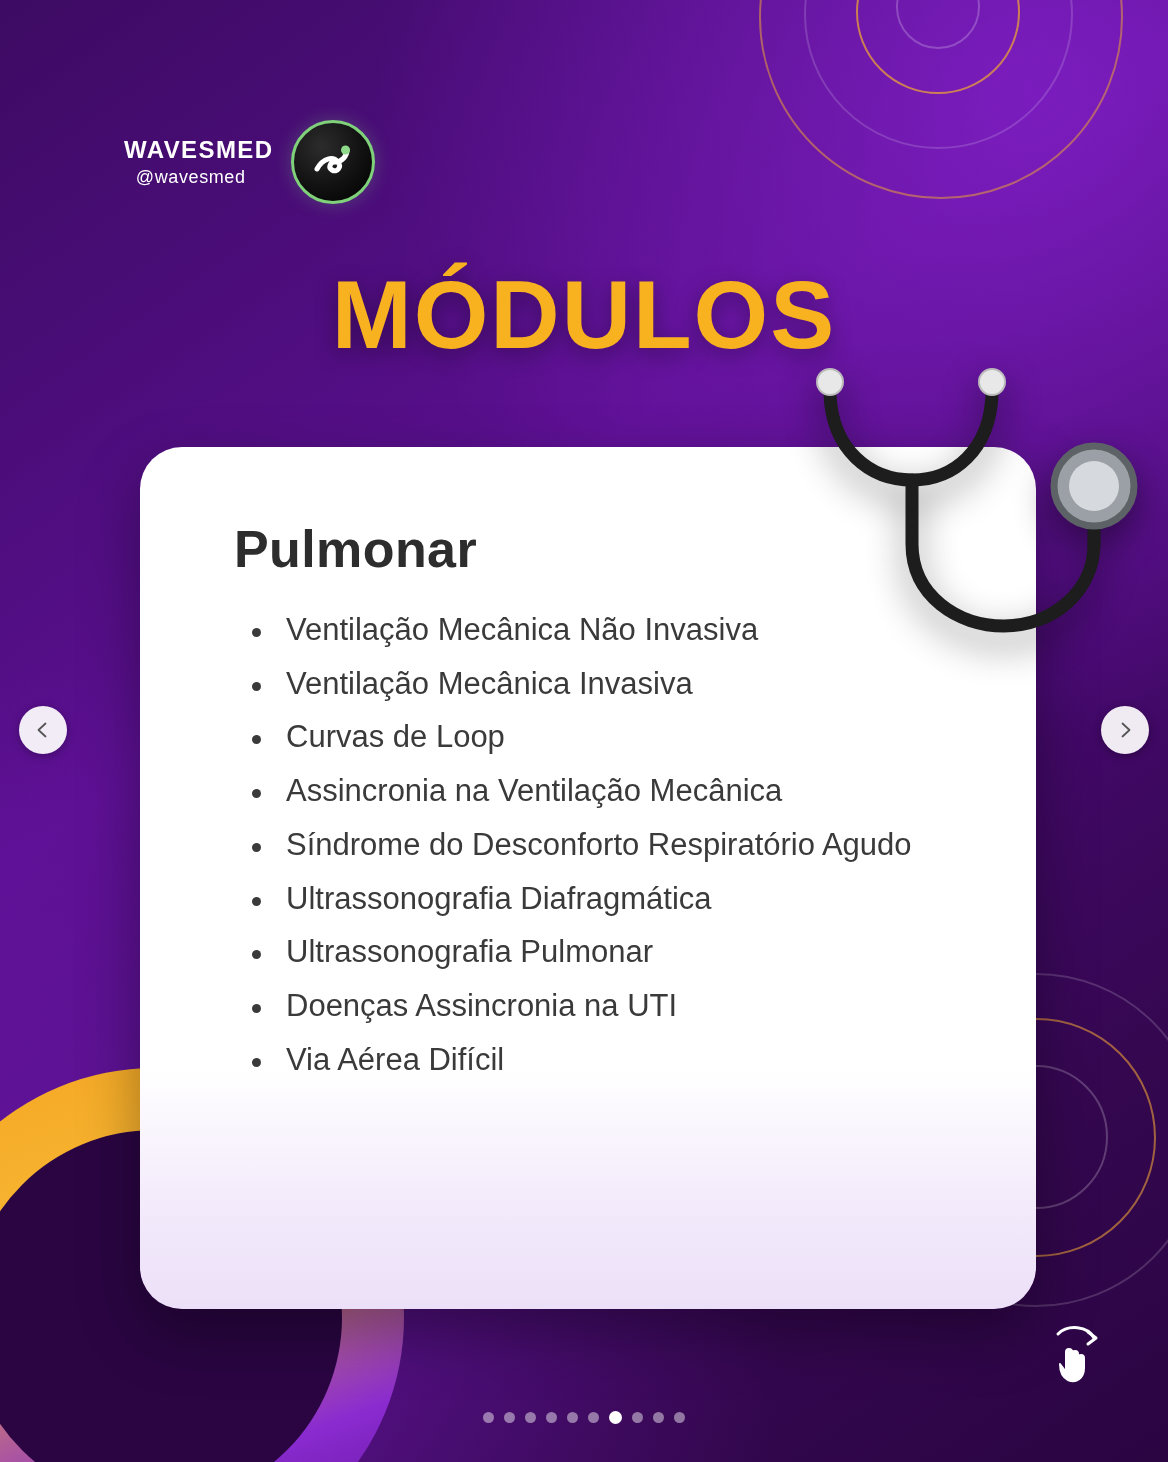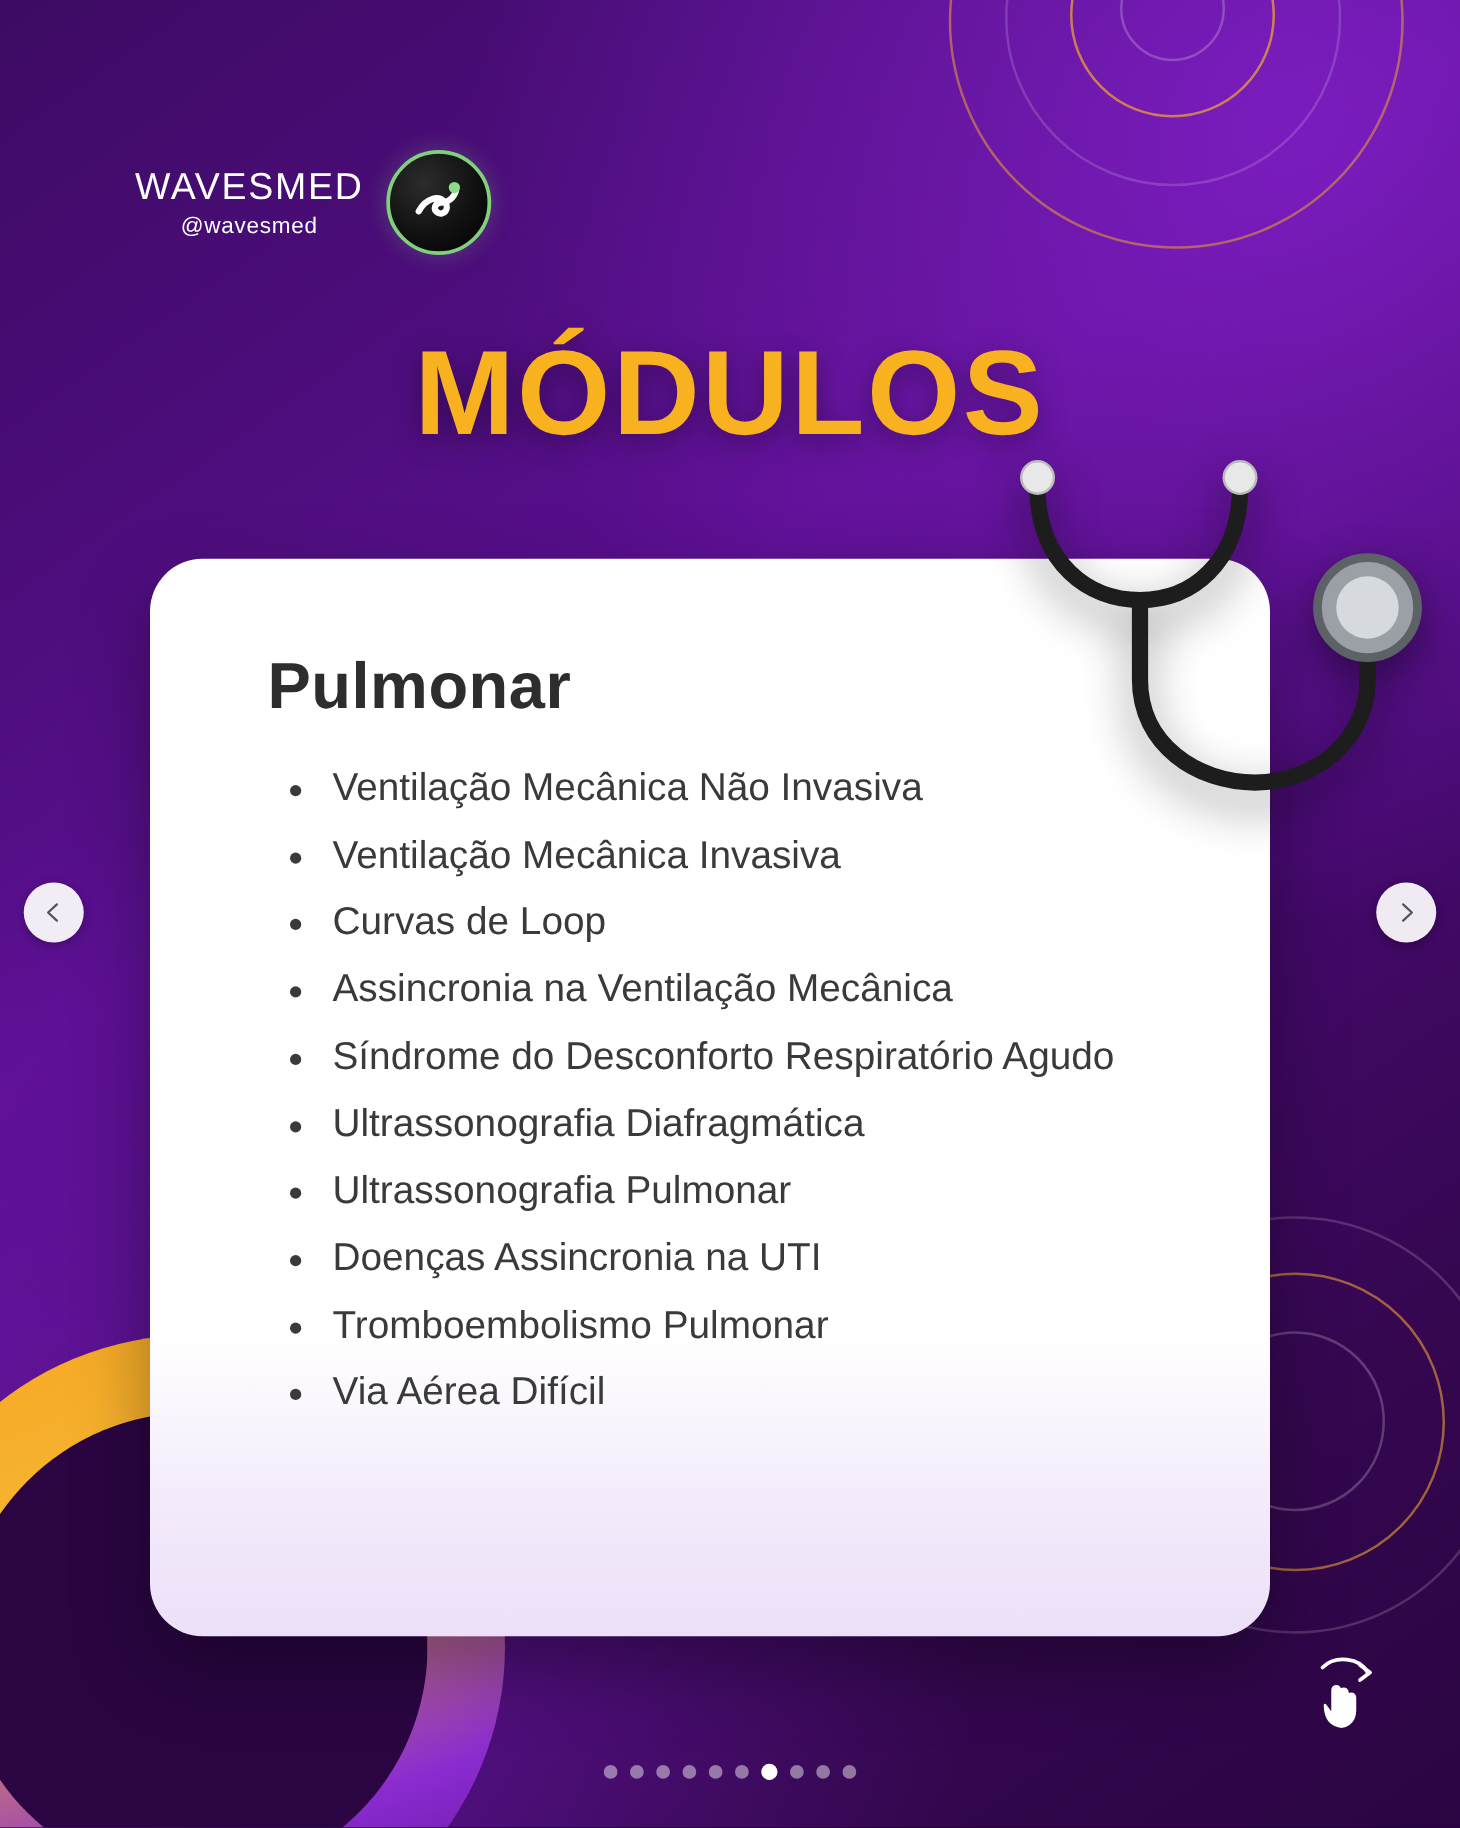--- a/index.html
+++ b/index.html
@@ -59,24 +59,25 @@
   .logo-block {
     position: absolute;
     top: 120px;
     left: 108px;
     display: flex;
     align-items: center;
     gap: 18px;
   }
   .logo-text { line-height: 1; }
   .logo-name {
-    font-size: 30px;
-    font-weight: 400;
+    font-size: 24px;
+    font-weight: 700;
     letter-spacing: 1.4px;
     color: #ffffff;
+    margin-left: 16px;
   }
   .logo-handle {
     font-size: 18px;
     font-weight: 400;
     letter-spacing: 0.6px;
     color: #ffffff;
     text-align: center;
     margin-top: 6px;
   }
   .logo-mark {
@@ -117,21 +118,21 @@
     font-weight: 700;
     letter-spacing: 1.2px;
     color: #ffffff;
     z-index: 5;
   }
 
   
   .card {
     position: absolute;
     top: 447px;
-    left: 120px;
+    left: 140px;
     width: 896px;
     height: 862px;
     border-radius: 42px;
     background: linear-gradient(180deg, #ffffff 0%, #ffffff 72%, #f3eafb 88%, #ece0f8 100%);
     box-shadow: 0 24px 60px rgba(0,0,0,0.35);
     overflow: hidden;
   }
   .card-title {
     margin: 72px 0 0 94px;
     font-size: 52px;
@@ -258,21 +259,20 @@
     <div class="card-title">Pulmonar</div>
     <ul class="module-list">
       <li>Ventilação Mecânica Não Invasiva</li>
       <li>Ventilação Mecânica Invasiva</li>
       <li>Curvas de Loop</li>
       <li>Assincronia na Ventilação Mecânica</li>
       <li>Síndrome do Desconforto Respiratório Agudo</li>
       <li>Ultrassonografia Diafragmática</li>
       <li>Ultrassonografia Pulmonar</li>
       <li>Doenças Assincronia na UTI</li>
-      <li>Tromboembolismo Pulmonar</li>
       <li>Via Aérea Difícil</li>
     </ul>
   </div>
 
   <svg class="steth" viewBox="0 0 330 400" aria-hidden="true">
     <g fill="none" stroke="#1d1d1d" stroke-width="13" stroke-linecap="round">
       <path d="M22 64 C24 120, 62 150, 104 150 C146 150, 182 120, 184 64"></path>
       <path d="M104 150 L104 214 C104 266, 150 296, 196 296 C244 296, 286 262, 286 214"></path>
       <path d="M286 214 L286 178"></path>
     </g>

